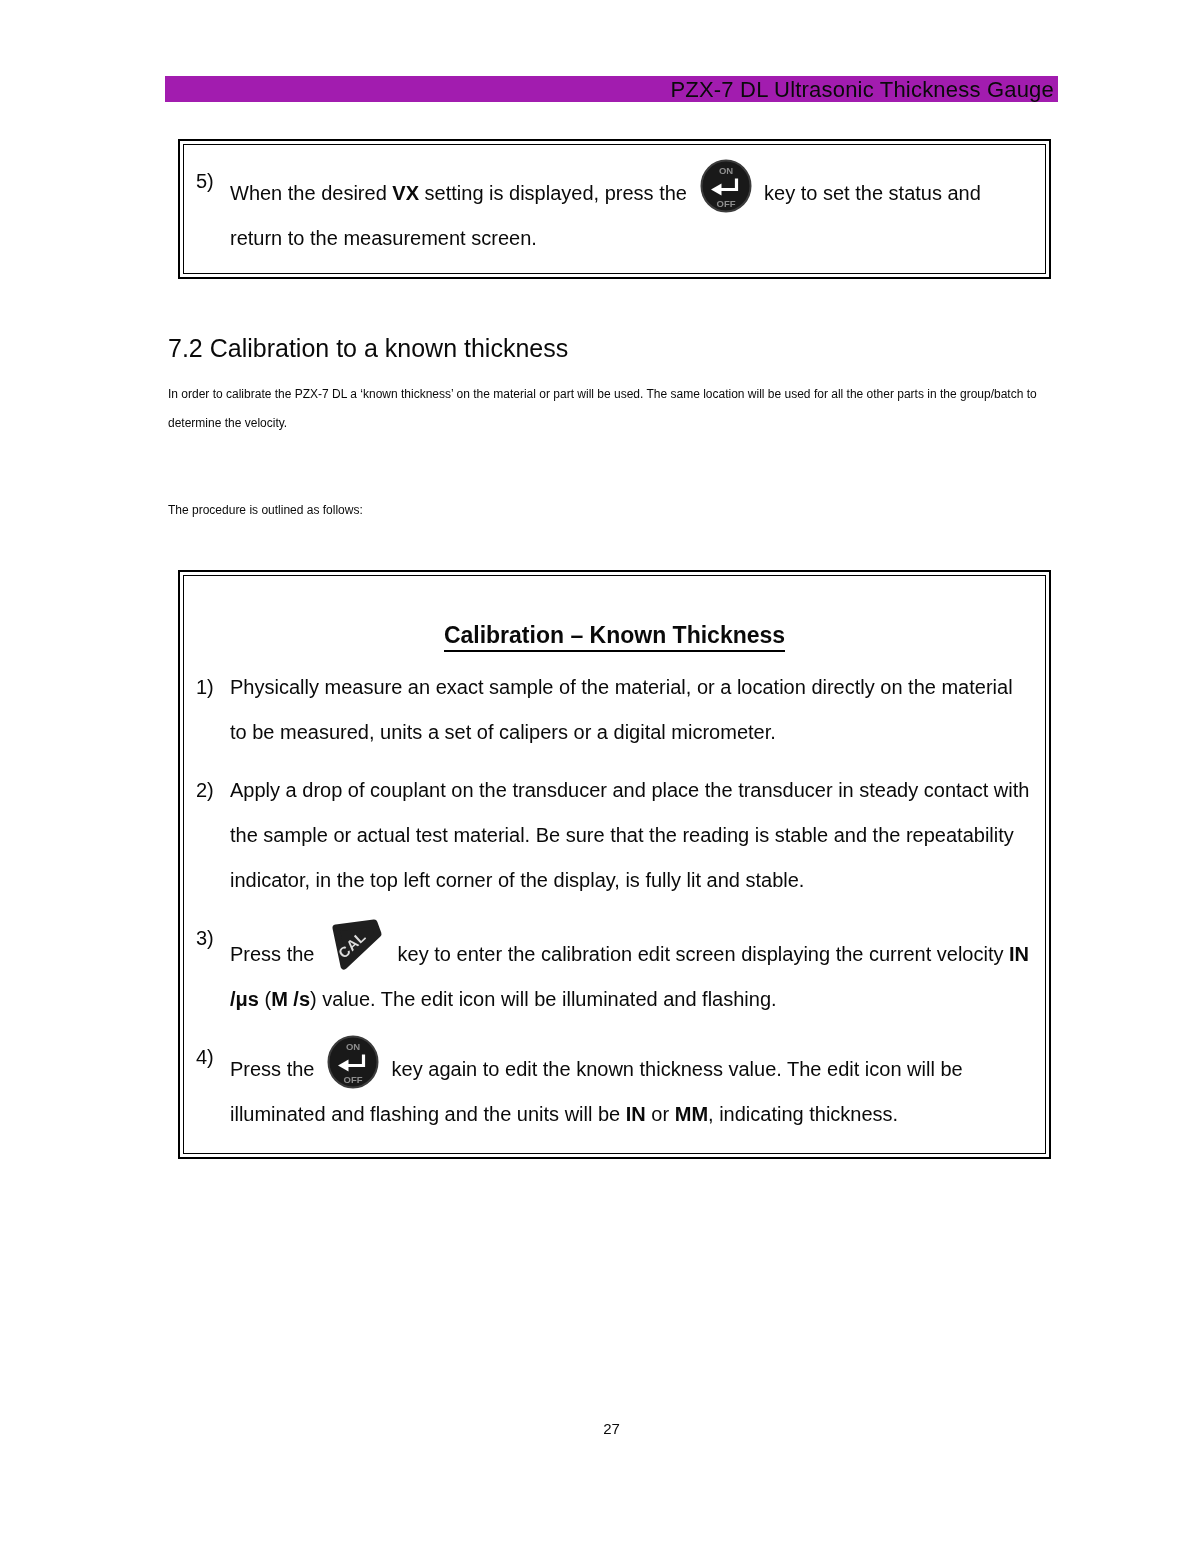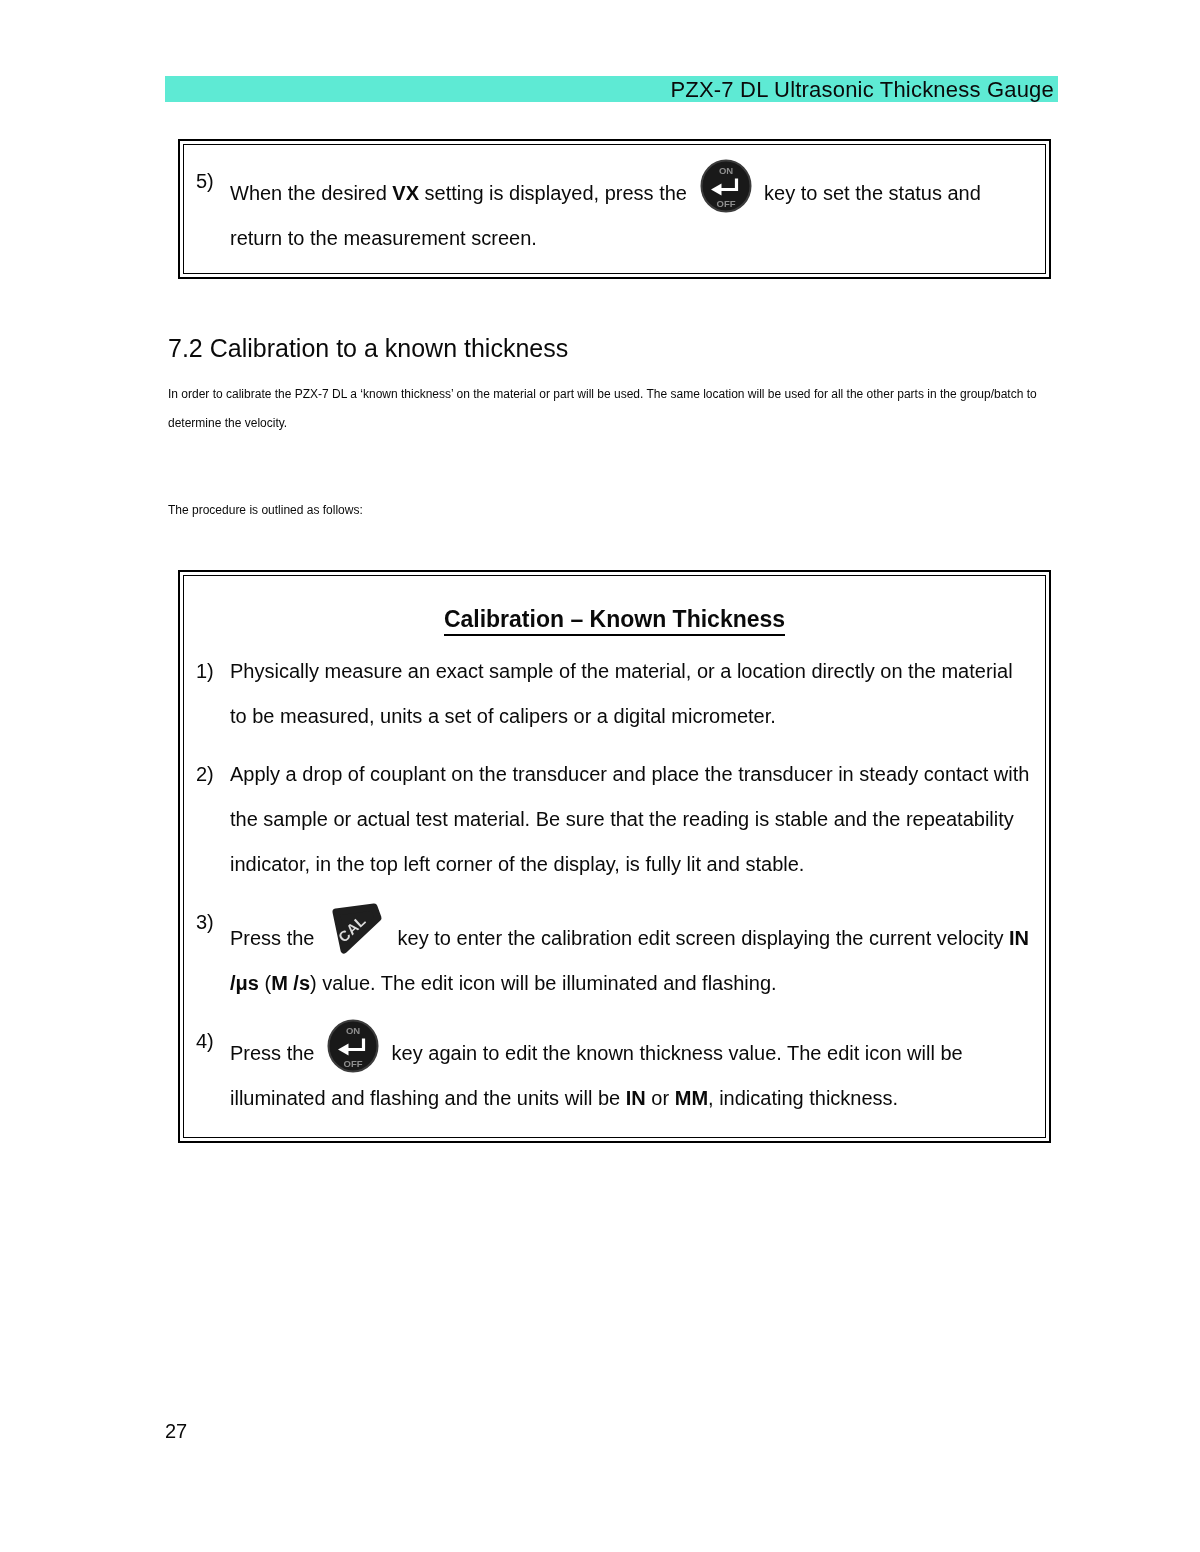--- a/index.html
+++ b/index.html
@@ -2,51 +2,51 @@
 <html><head>
 <meta charset="utf-8">
 <style>
   html,body{margin:0;padding:0;}
   body{
     width:1200px;height:1552px;background:#ffffff;position:relative;overflow:hidden;
     font-family:"Liberation Sans", sans-serif;color:#0a0a0a;
   }
   .header-bar{
     position:absolute;left:165px;top:76px;width:893px;height:26px;
-    background:#5eead4;text-align:right;font-size:22px;line-height:27px;
+    background:#a21caf;text-align:right;font-size:22px;line-height:27px;
   }
   .header-bar .title{padding-right:4px;letter-spacing:0.2px;}
 
   
   .dbox{position:absolute;left:178px;width:873px;border:2px solid #000;padding:3px;background:#fff;box-sizing:border-box;}
   .dbox-inner{border:1px solid #000;}
   .box1{top:139px;}
   .box1 .dbox-inner{padding:14px 12px 12px 12px;}
   .box2{top:570px;}
   .box2 .dbox-inner{padding:20px 12px 16px 12px;}
 
   .step{display:flex;line-height:45px;font-size:20px;}
   .step-num{flex:none;width:34px;}
   .step-body{flex:1;max-width:803px;}
   .box2 .step{margin-top:13px;}
 
   .section-heading{position:absolute;left:168px;top:334px;font-size:25px;font-weight:normal;}
   .intro{position:absolute;left:168px;top:380px;width:882px;font-size:12px;line-height:29px;}
   .procedure{position:absolute;left:168px;top:503px;font-size:12px;}
 
-  .cal-title{text-align:center;margin-top:6px;font-size:23px;font-weight:bold;line-height:34px;}
+  .cal-title{text-align:center;margin-top:22px;font-size:23px;font-weight:bold;line-height:34px;}
   .cal-title .underlined{border-bottom:2px solid #000;padding-bottom:2px;}
   .note{margin-top:64px;line-height:45px;font-size:20px;max-width:837px;}
   .note b{margin-right:8px;}
 
   .key-icon{display:inline-block;vertical-align:-13px;margin:0 7px;}
   .key-icon svg{display:block;}
   .key-icon text{font-family:"Liberation Sans", sans-serif;}
 
-  .page-number{position:absolute;left:165px;top:1420px;width:893px;font-size:20px;}
+  .page-number{position:absolute;left:165px;top:1420px;width:893px;text-align:center;font-size:15px;}
 </style>
 </head>
 <body>
 
 <div class="header-bar">
   <span class="title">PZX-7 DL Ultrasonic Thickness Gauge</span>
 </div>
 
 <div class="dbox box1">
   <div class="dbox-inner">

